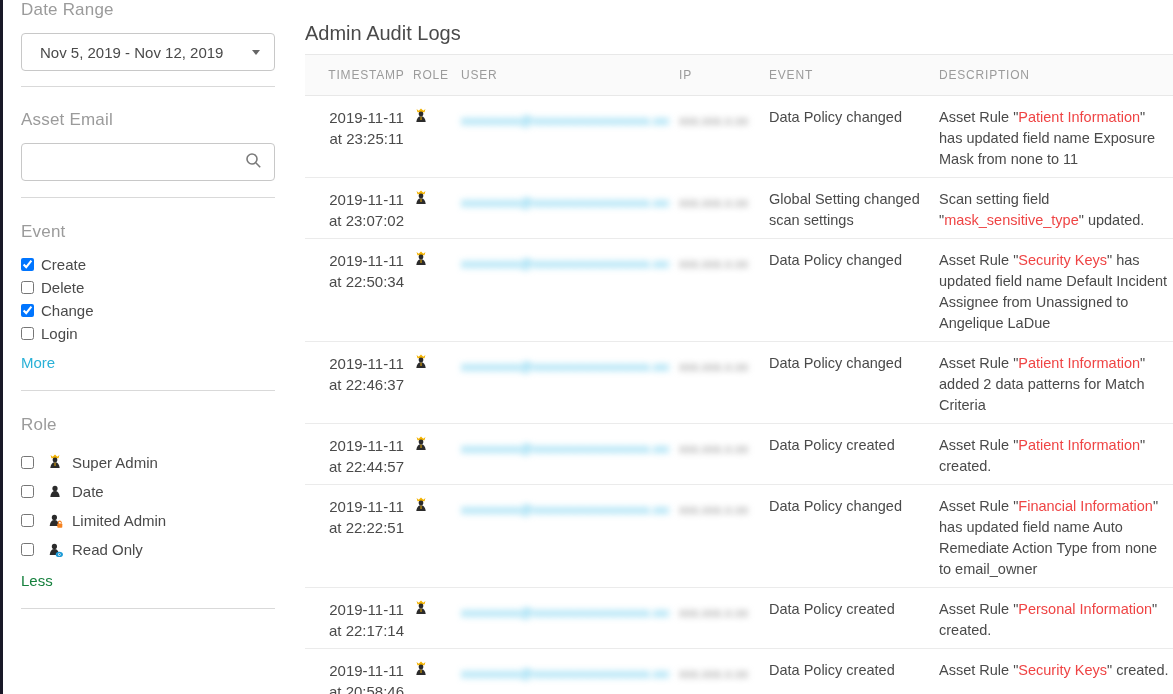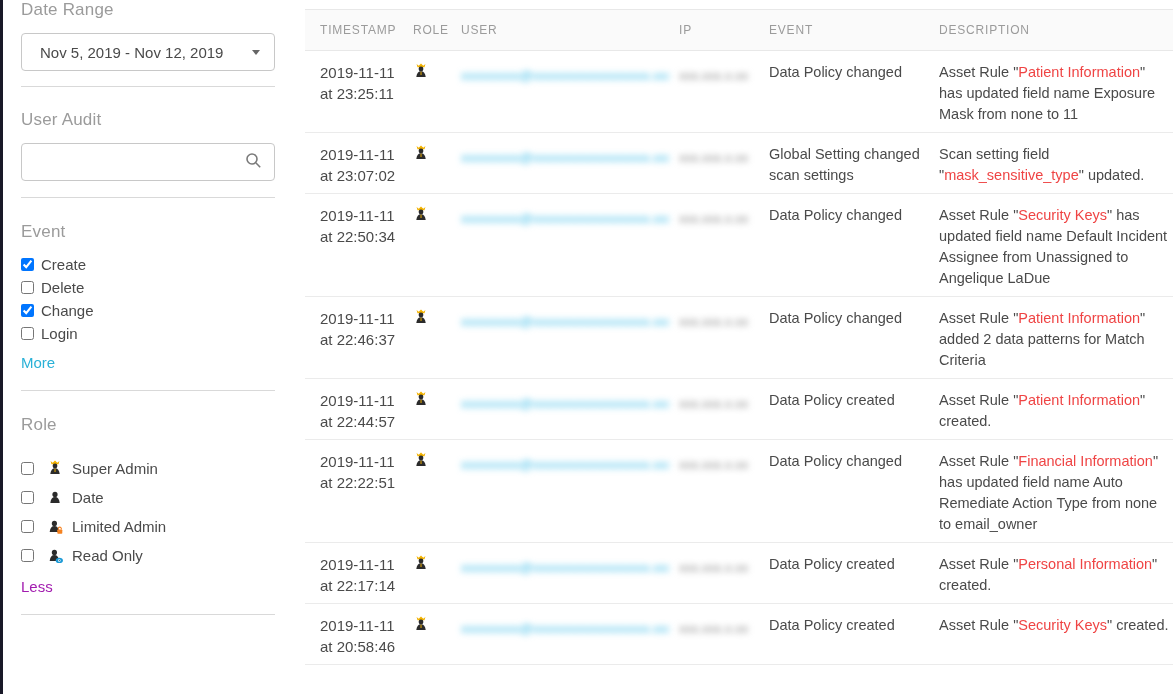--- a/index.html
+++ b/index.html
@@ -25,39 +25,39 @@
   .d1{margin-top:15px;} .d2{margin-top:16px;} .d3{margin-top:18px;} .d4{margin-top:18px;}
   .lbl-email{margin-top:23px;display:block;}
   .search-box{padding:0 12px 0 12px;}
   .search-box input{border:none;outline:none;flex:1;font-size:15px;font-family:"Liberation Sans",sans-serif;color:#4a4a4a;background:transparent;}
   .lbl-event{margin-top:24px;display:block;}
   .opt-list{margin-top:11px;}
   .opt-row{display:flex;align-items:center;height:23px;font-size:15px;color:#4a4a4a;cursor:pointer;}
   .opt-row input{width:13px;height:13px;margin:0 7px 0 0;}
   .more-link{display:inline-block;margin-top:9px;color:#29b1d7;font-size:15px;text-decoration:none;cursor:pointer;}
   .lbl-role{margin-top:24px;display:block;}
-  .role-list{margin-top:19px;}
+  .role-list{margin-top:13px;}
   .role-row{display:flex;align-items:center;height:29px;font-size:15px;color:#4a4a4a;cursor:pointer;}
   .role-row input{width:13px;height:13px;margin:0 12px 0 0;}
   .ricon{width:18px;height:18px;margin-right:8px;display:inline-flex;align-items:center;justify-content:center;}
   .ricon svg{display:block;}
-  .less-link{display:inline-block;margin-top:8px;color:#a21caf;font-size:15px;cursor:pointer;}
+  .less-link{display:inline-block;margin-top:8px;color:#15803d;font-size:15px;cursor:pointer;}
   .role-label{white-space:nowrap;}
 
   
   .main{margin-left:30px;flex:none;width:869px;}
   .page-title{margin-top:22px;font-size:20px;font-weight:400;color:#4a4a4a;}
   .table{margin-top:9px;width:869px;}
   .thead{display:flex;height:40px;align-items:center;background:#fafafa;
     border-top:1px solid #e8e8e8;border-bottom:1px solid #e8e8e8;
     font-size:12px;color:#9b9b9b;letter-spacing:.8px;}
   .tr{display:flex;align-items:flex-start;border-bottom:1px solid #ebebeb;
     padding-top:11px;padding-bottom:7px;font-size:15px;line-height:21px;}
   .td,.th{box-sizing:border-box;}
-  .c-ts{width:108px;padding-left:15px;}
+  .c-ts{width:108px;padding-left:15px;text-align:center;}
   .c-role{width:48px;}
   .c-user{width:218px;}
   .c-ip{width:90px;}
   .c-event{width:170px;padding-right:16px;font-size:14.5px;}
   .c-desc{width:235px;padding-right:4px;font-size:14.5px;}
   .thead .c-event,.thead .c-desc{font-size:12px;}
   .ts-line{display:block;}
   .blur{filter:blur(3px);display:inline-block;white-space:nowrap;overflow:hidden;}
   .blur-mail{color:#3fbde8;font-size:13px;max-width:208px;margin-top:3px;}
   .blur-ip{color:#8f8f8f;font-size:13px;max-width:80px;margin-top:3px;}
@@ -73,21 +73,21 @@
 
   <div class="sidebar">
 
     <div class="sec-label lbl-date">Date Range</div>
     <div class="select">
       <span class="val">Nov 5, 2019 - Nov 12, 2019</span>
       <span class="caret"></span>
     </div>
     <hr class="divider d1">
 
-    <span class="sec-label lbl-email">User Audit</span>
+    <span class="sec-label lbl-email">Asset Email</span>
     <div class="search-box">
       <input type="text" placeholder="" style="">
       <span>
         <svg width="17" height="17" viewBox="0 0 17 17">
           <circle cx="7" cy="7" r="5" fill="none" stroke="#7a7a7a" stroke-width="1.6"></circle>
           <line x1="10.8" y1="10.8" x2="15.2" y2="15.2" stroke="#7a7a7a" stroke-width="1.6"></line>
         </svg>
       </span>
     </div>
     <hr class="divider d2">
@@ -169,20 +169,21 @@
           </span>
     <span class="role-label">Read Only</span>
   </label>
 
 </div>
     <a class="less-link">Less</a>
     <hr class="divider d4">
   </div>
 
   <div class="main">
+    <div class="page-title">Admin Audit Logs</div>
     <div class="table">
       <div class="thead">
         <div class="th c-ts">TIMESTAMP</div>
         <div class="th c-role">ROLE</div>
         <div class="th c-user">USER</div>
         <div class="th c-ip">IP</div>
         <div class="th c-event">EVENT</div>
         <div class="th c-desc">DESCRIPTION</div>
       </div>
       <div id="tbody">

